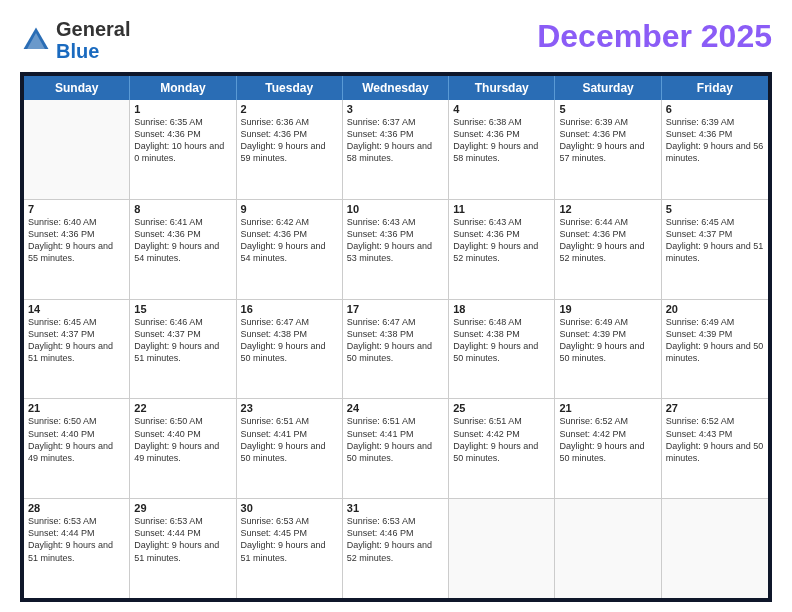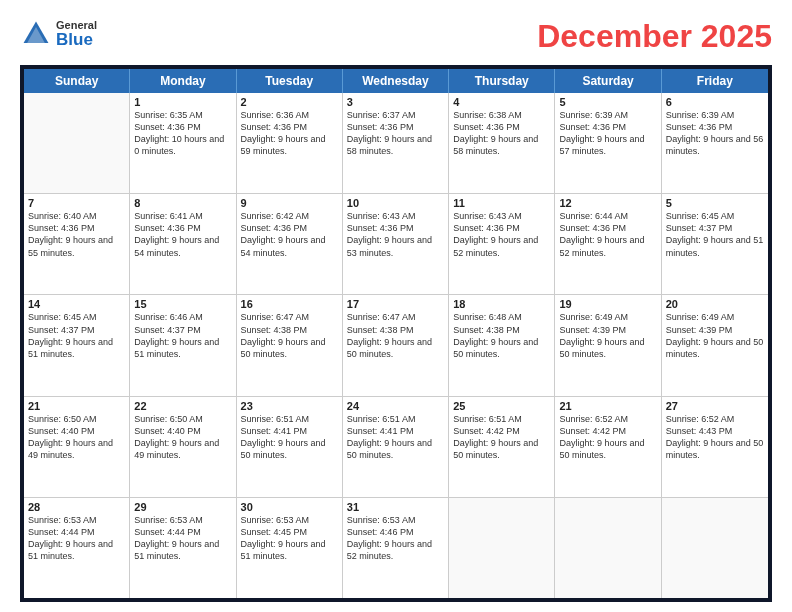--- a/index.html
+++ b/index.html
@@ -27,40 +27,40 @@
       display: flex;
       align-items: center;
       gap: 4px;
     }
     .logo-text {
       display: flex;
       flex-direction: column;
       line-height: 1.1;
     }
     .logo-general {
-      font-size: 11px;
+      font-size: 20px;
       font-weight: bold;
       color: #333;
     }
     .logo-blue {
-      font-size: 17px;
+      font-size: 20px;
       font-weight: bold;
       color: #1a6abf;
     }
     .logo-icon {
       width: 32px;
       height: 32px;
     }
     .title-block {
       text-align: right;
     }
     .month-title {
       font-size: 32px;
       font-weight: bold;
-      color: #ef4444;
+      color: #8b5cf6;
     }
     .location {
       font-size: 15px;
       color: #444;
     }
     .calendar {
       flex: 1;
       display: flex;
       flex-direction: column;
       border: 4px solid #0f172a;

